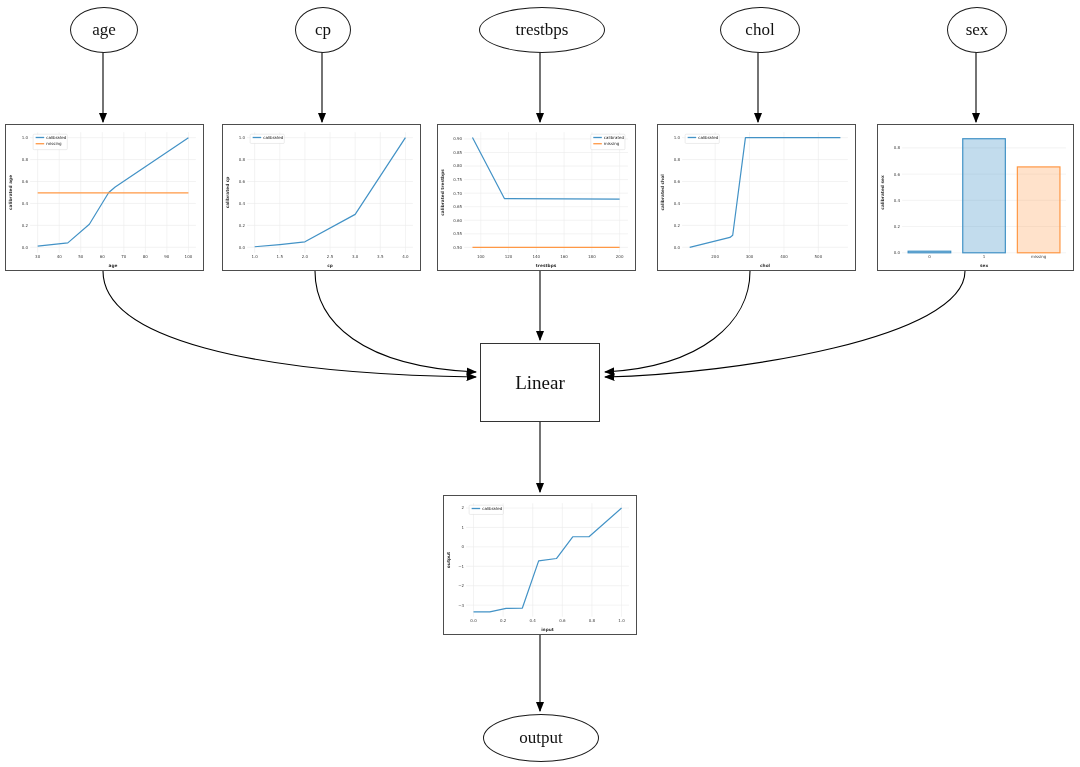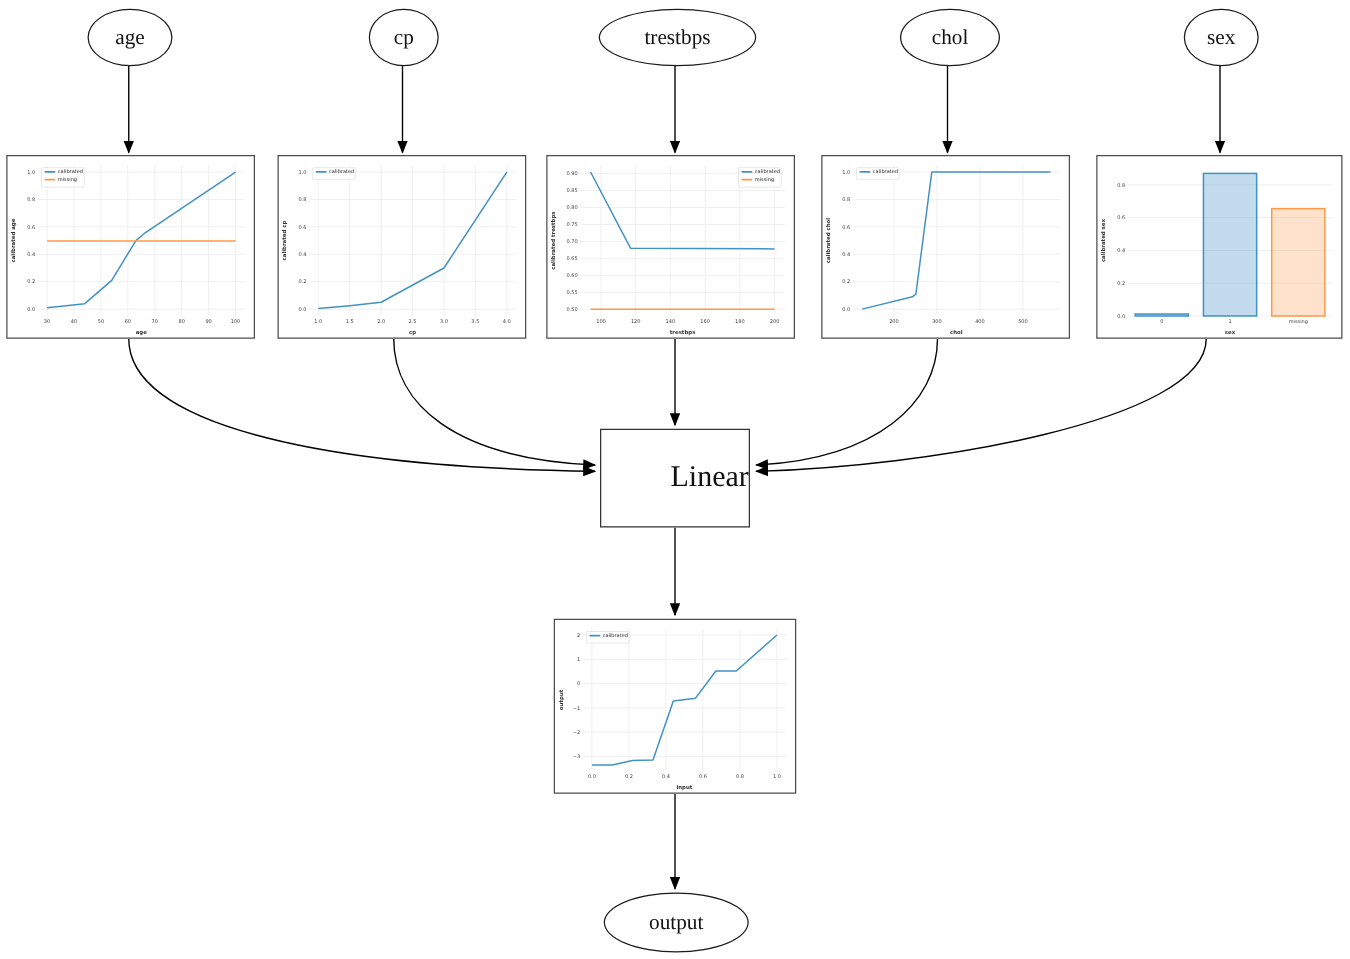--- a/index.html
+++ b/index.html
@@ -18,22 +18,22 @@
   #plot-sex{left:877px;top:124px;width:197px;height:147px;}
   #plot-output{left:443px;top:495px;width:194px;height:140px;}
   #node-age{left:70px;top:7px;width:66px;height:44px;}
   #node-cp{left:295px;top:7px;width:54px;height:44px;}
   #node-trestbps{left:479px;top:7px;width:124px;height:44px;}
   #node-chol{left:720px;top:7px;width:78px;height:44px;}
   #node-sex{left:947px;top:7px;width:58px;height:44px;}
   #node-output{left:483px;top:714px;width:114px;height:46px;}
   #linear-box{position:absolute;left:480px;top:343px;width:120px;height:79px;
               border:1.5px solid #333;background:#fff;box-sizing:border-box;
-              display:flex;align-items:center;justify-content:flex-end;
-              font-family:"Liberation Serif",serif;font-size:24px;color:#111;}
+              display:flex;align-items:center;justify-content:center;
+              font-family:"Liberation Serif",serif;font-size:19px;color:#111;}
 </style>
 </head>
 <body>
 
 <div id="canvas">
 
   <svg id="edges" viewBox="0 0 1080 767">
     <defs>
       <marker id="arrow" viewBox="0 0 10 8" refX="9" refY="4" markerWidth="10.5" markerHeight="8.5" orient="auto" markerUnits="userSpaceOnUse">
         <path d="M0,0 L10,4 L0,8 z" fill="#000"></path>

